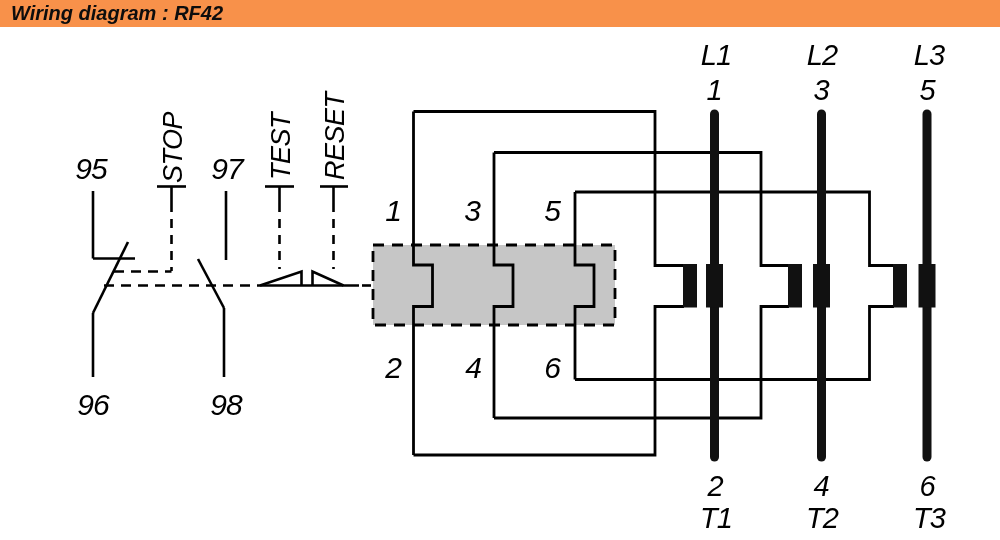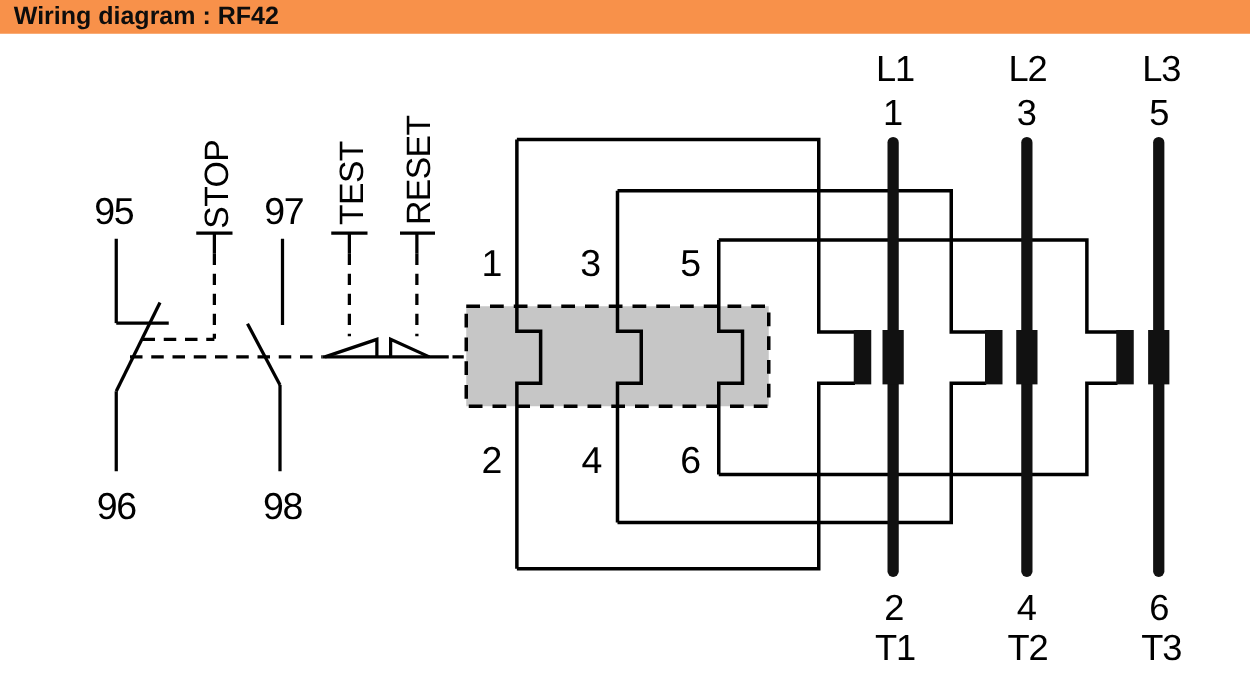--- a/index.html
+++ b/index.html
@@ -7,20 +7,21 @@
     padding: 0;
     background: #ffffff;
     font-family: "Liberation Sans", sans-serif;
   }
   .page {
     position: relative;
     width: 1000px;
     height: 540px;
     background: #ffffff;
     overflow: hidden;
+    font-style: italic;
   }
   .header-bar {
     position: absolute;
     left: 0; top: 0;
     width: 1000px;
     height: 27px;
     background: #F8914A;
     display: flex;
     align-items: center;
   }

